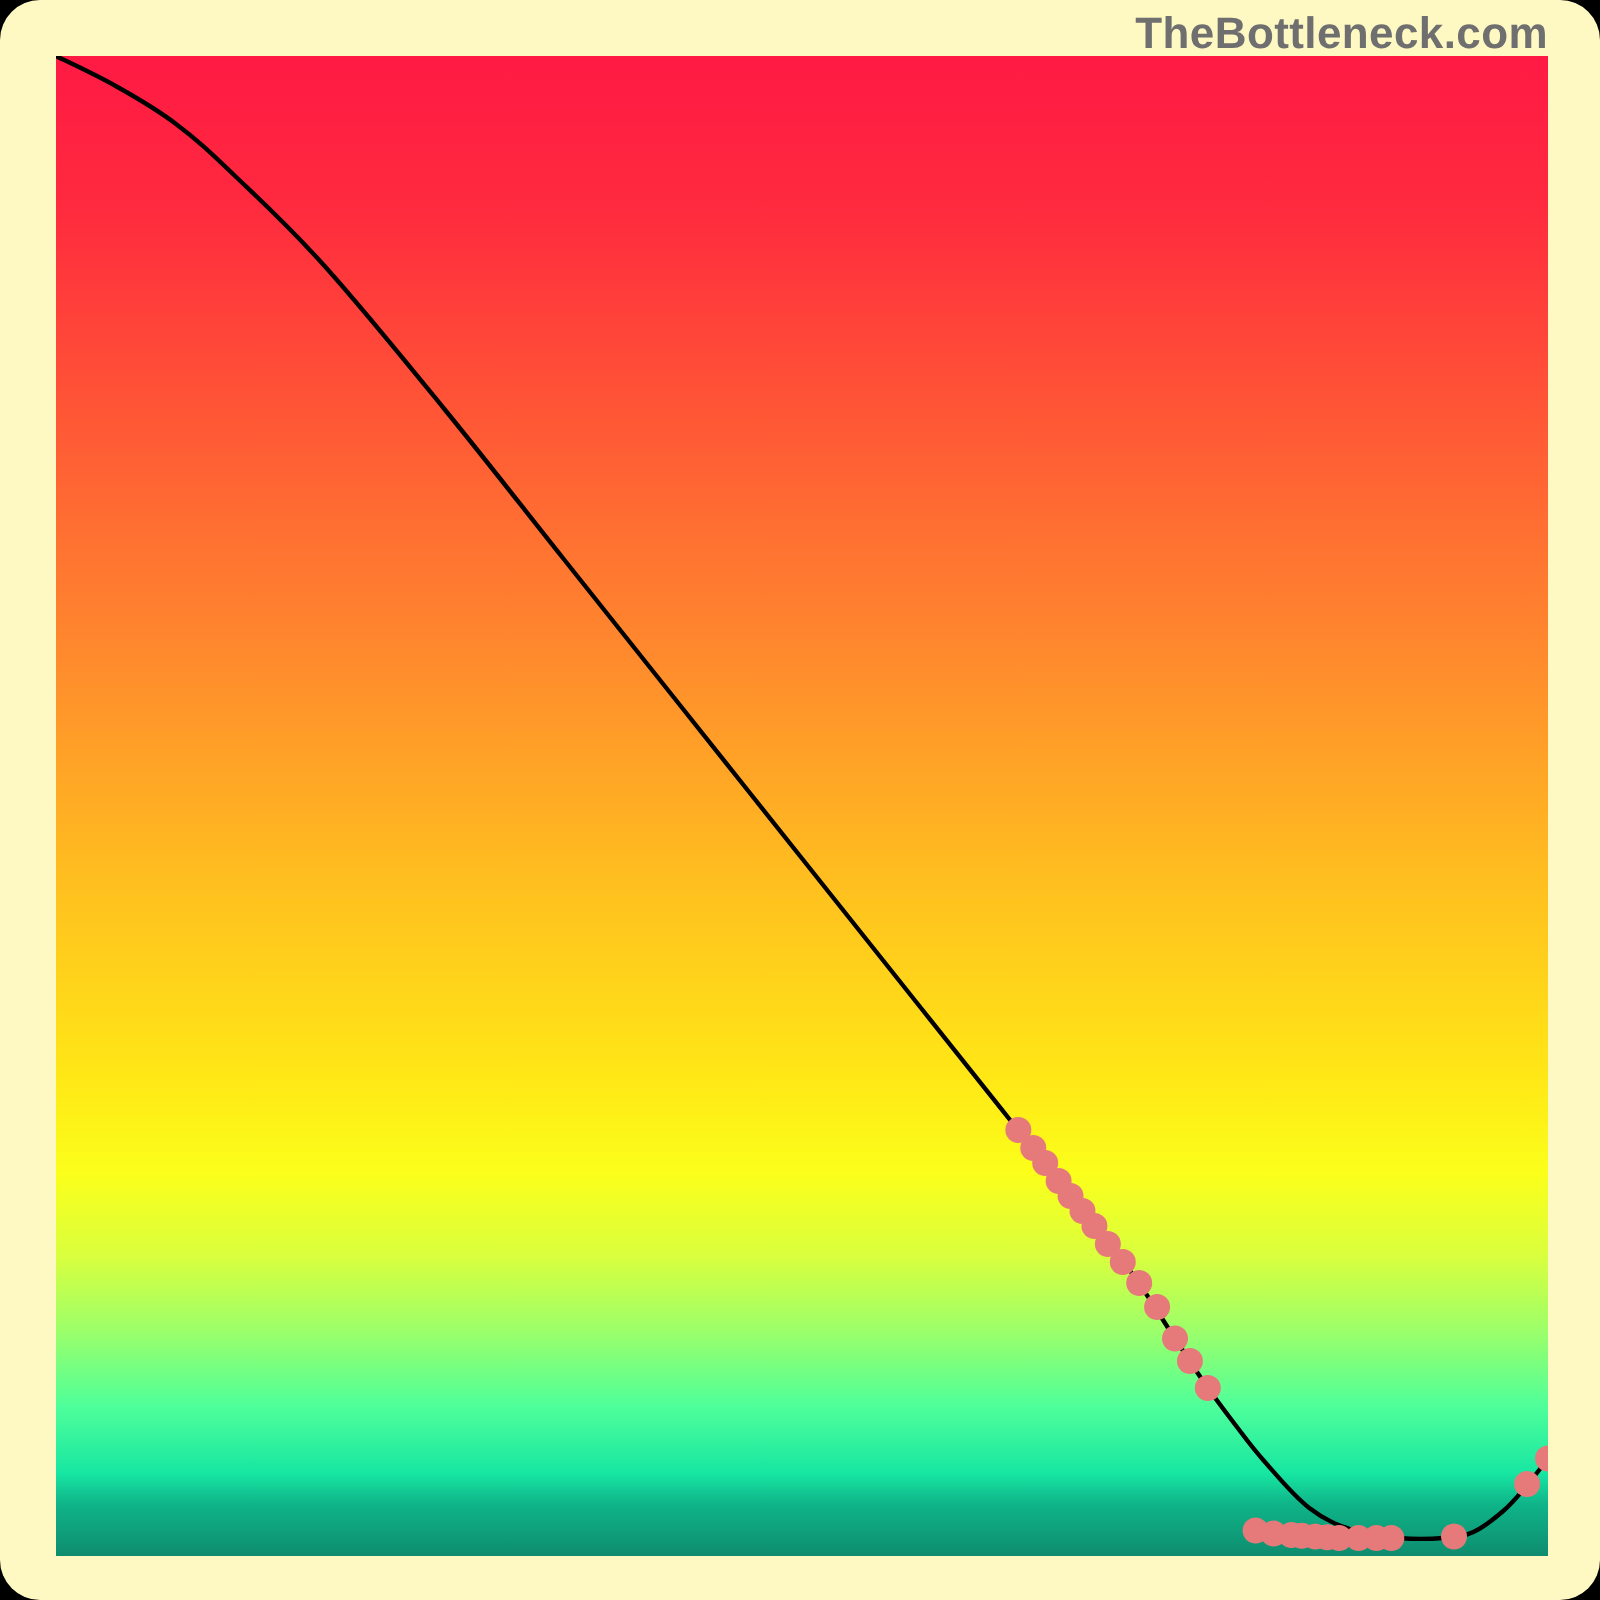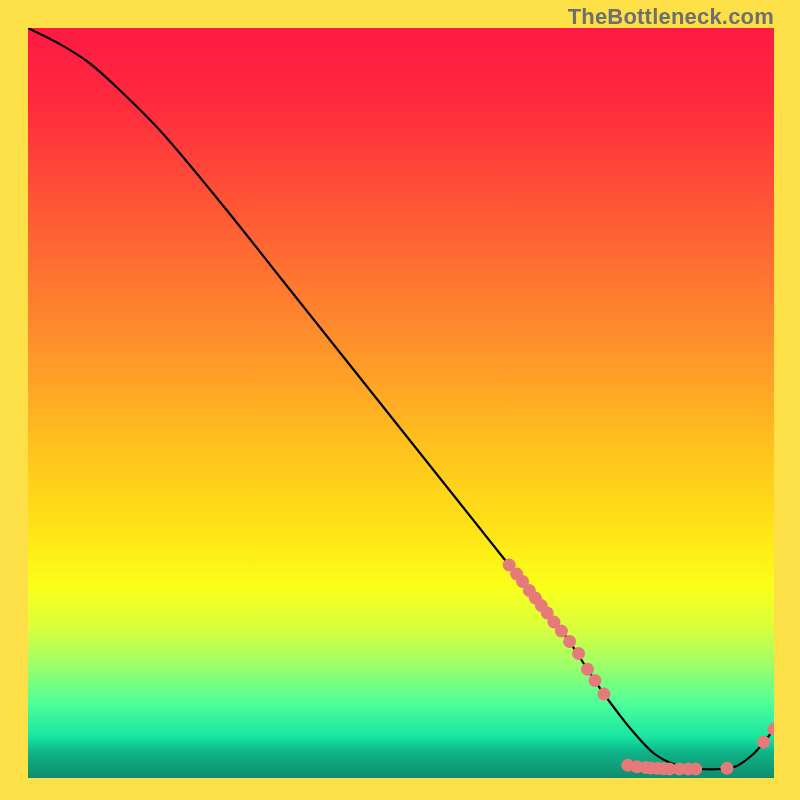--- a/index.html
+++ b/index.html
@@ -8,21 +8,22 @@
     width: 800px;
     height: 800px;
     background: #000;
     overflow: hidden;
     font-family: Arial, Helvetica, sans-serif;
   }
   .stage {
     position: relative;
     width: 800px;
     height: 800px;
-    background: #fde047;
+    background: #fef9c3;
+    border-radius: 20px;
   }
   .plot {
     position: absolute;
     left: 28px;
     top: 28px;
     width: 746px;
     height: 750px;
     overflow: hidden;
   }
   .gradient {

